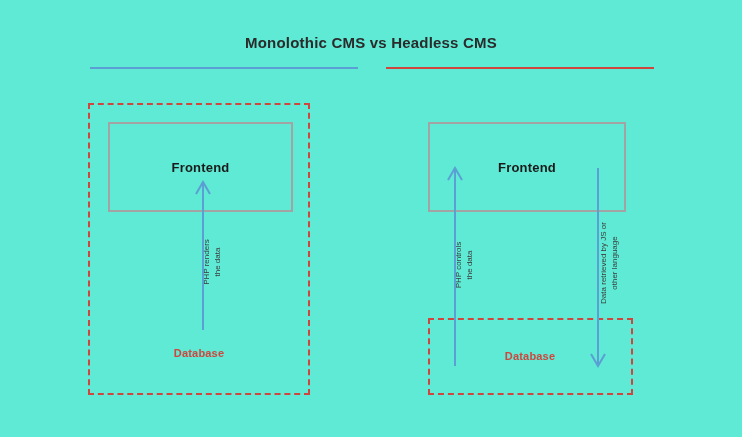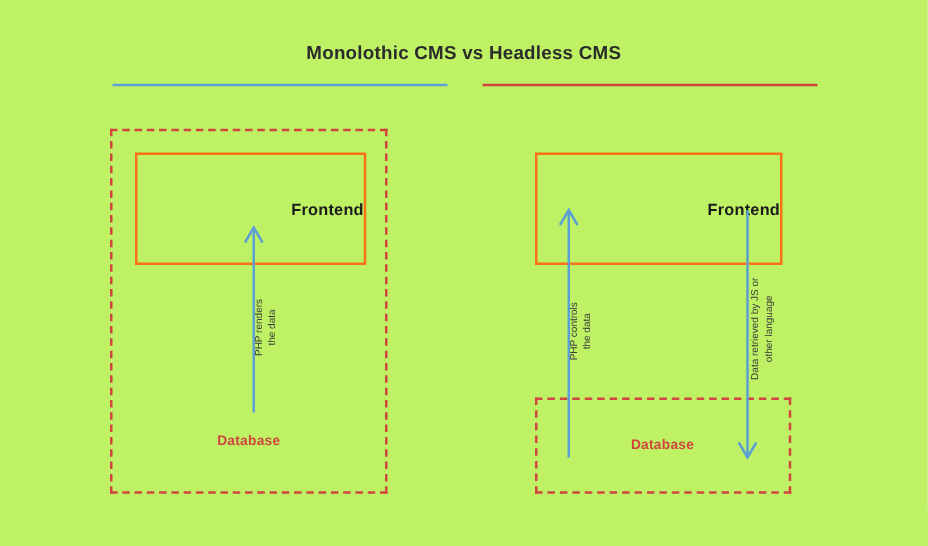--- a/index.html
+++ b/index.html
@@ -2,21 +2,21 @@
 <html><head>
 <meta charset="utf-8">
 <style>
   html, body { margin: 0; padding: 0; }
   body { font-family: "Liberation Sans", sans-serif; background: #f7f7f7; }
 
   .canvas {
     position: relative;
     width: 742px;
     height: 437px;
-    background: #bef264;
+    background: #5eead4;
     overflow: hidden;
   }
 
   .title {
     position: absolute;
     top: 34px;
     left: 0;
     width: 100%;
     margin: 0;
     text-align: center;
@@ -37,25 +37,25 @@
   .dashed-box {
     position: absolute;
     border: 2px dashed #d0453e;
     box-sizing: border-box;
   }
   .left-dashed  { left: 88px;  top: 103px; width: 222px; height: 292px; }
   .right-dashed { left: 428px; top: 318px; width: 205px; height: 77px;  }
 
   .solid-box {
     position: absolute;
-    border: 2px solid #f97316;
+    border: 2px solid #a3a3a3;
     box-sizing: border-box;
     display: flex;
     align-items: center;
-    justify-content: flex-end;
+    justify-content: center;
   }
   .left-solid  { left: 108px; top: 122px; width: 185px; height: 90px; }
   .right-solid { left: 428px; top: 122px; width: 198px; height: 90px; }
 
   .frontend-label {
     font-size: 13px;
     font-weight: 600;
     color: #1a1a1a;
     letter-spacing: 0.2px;
   }

